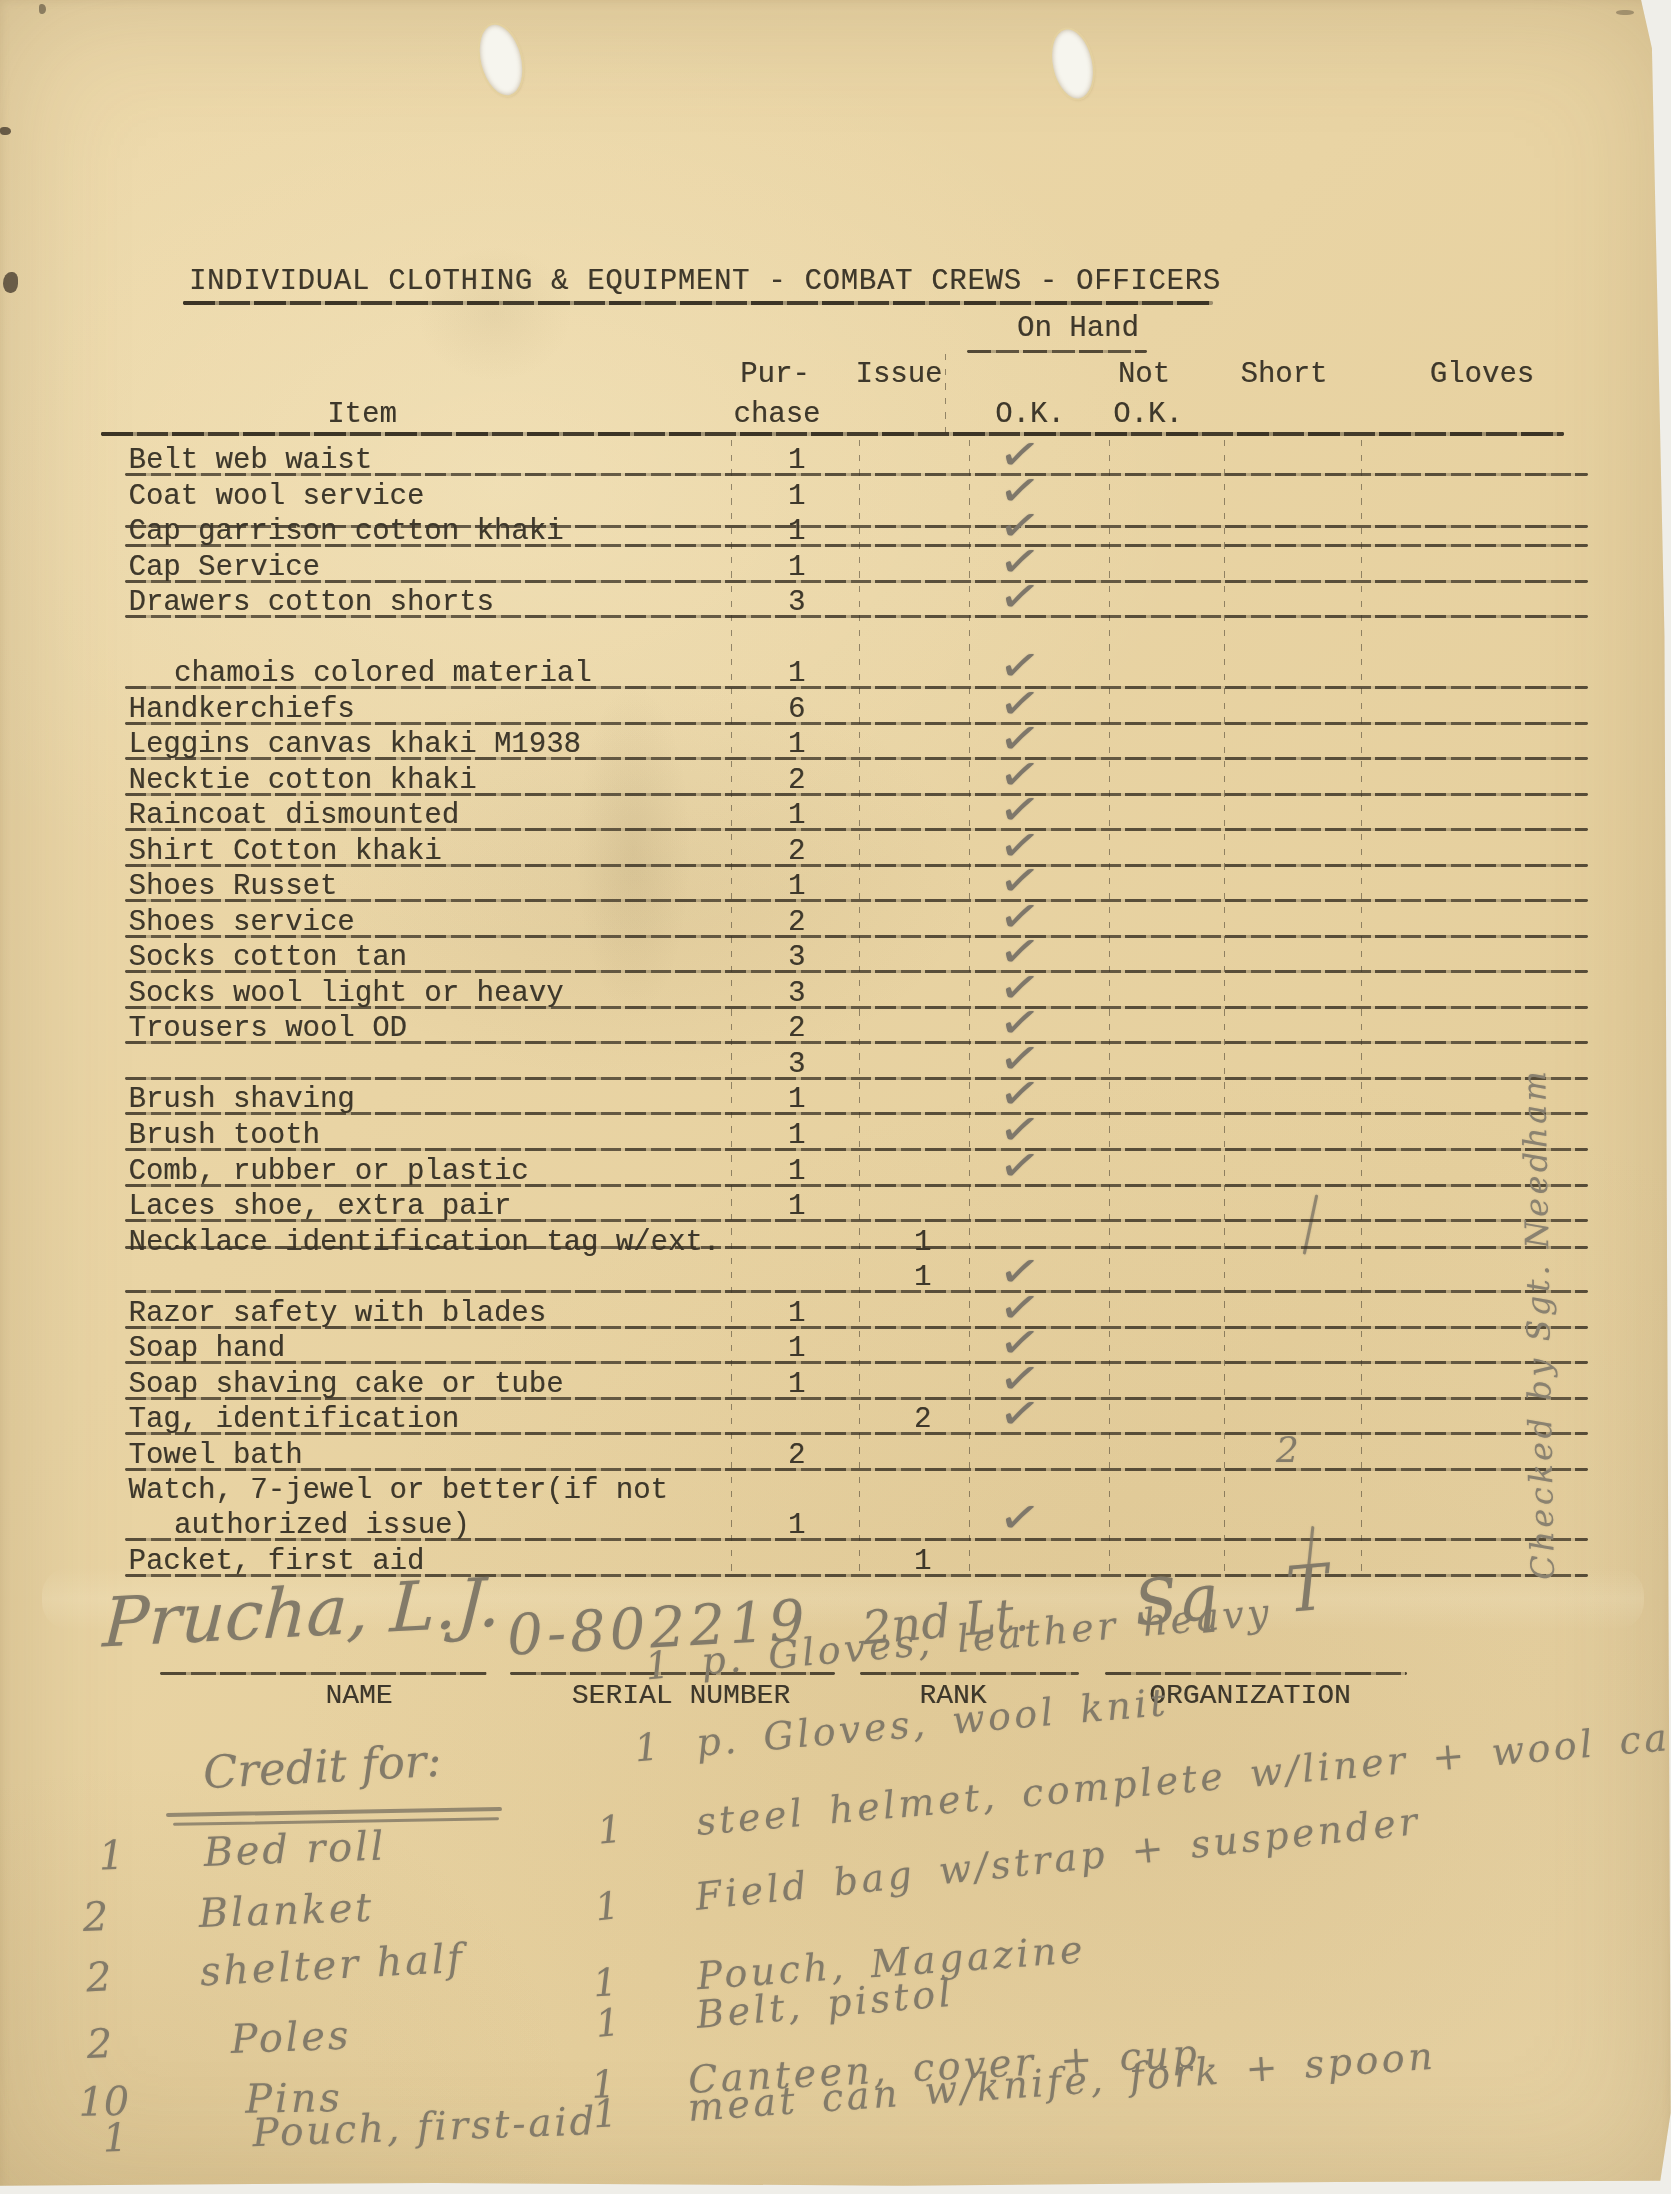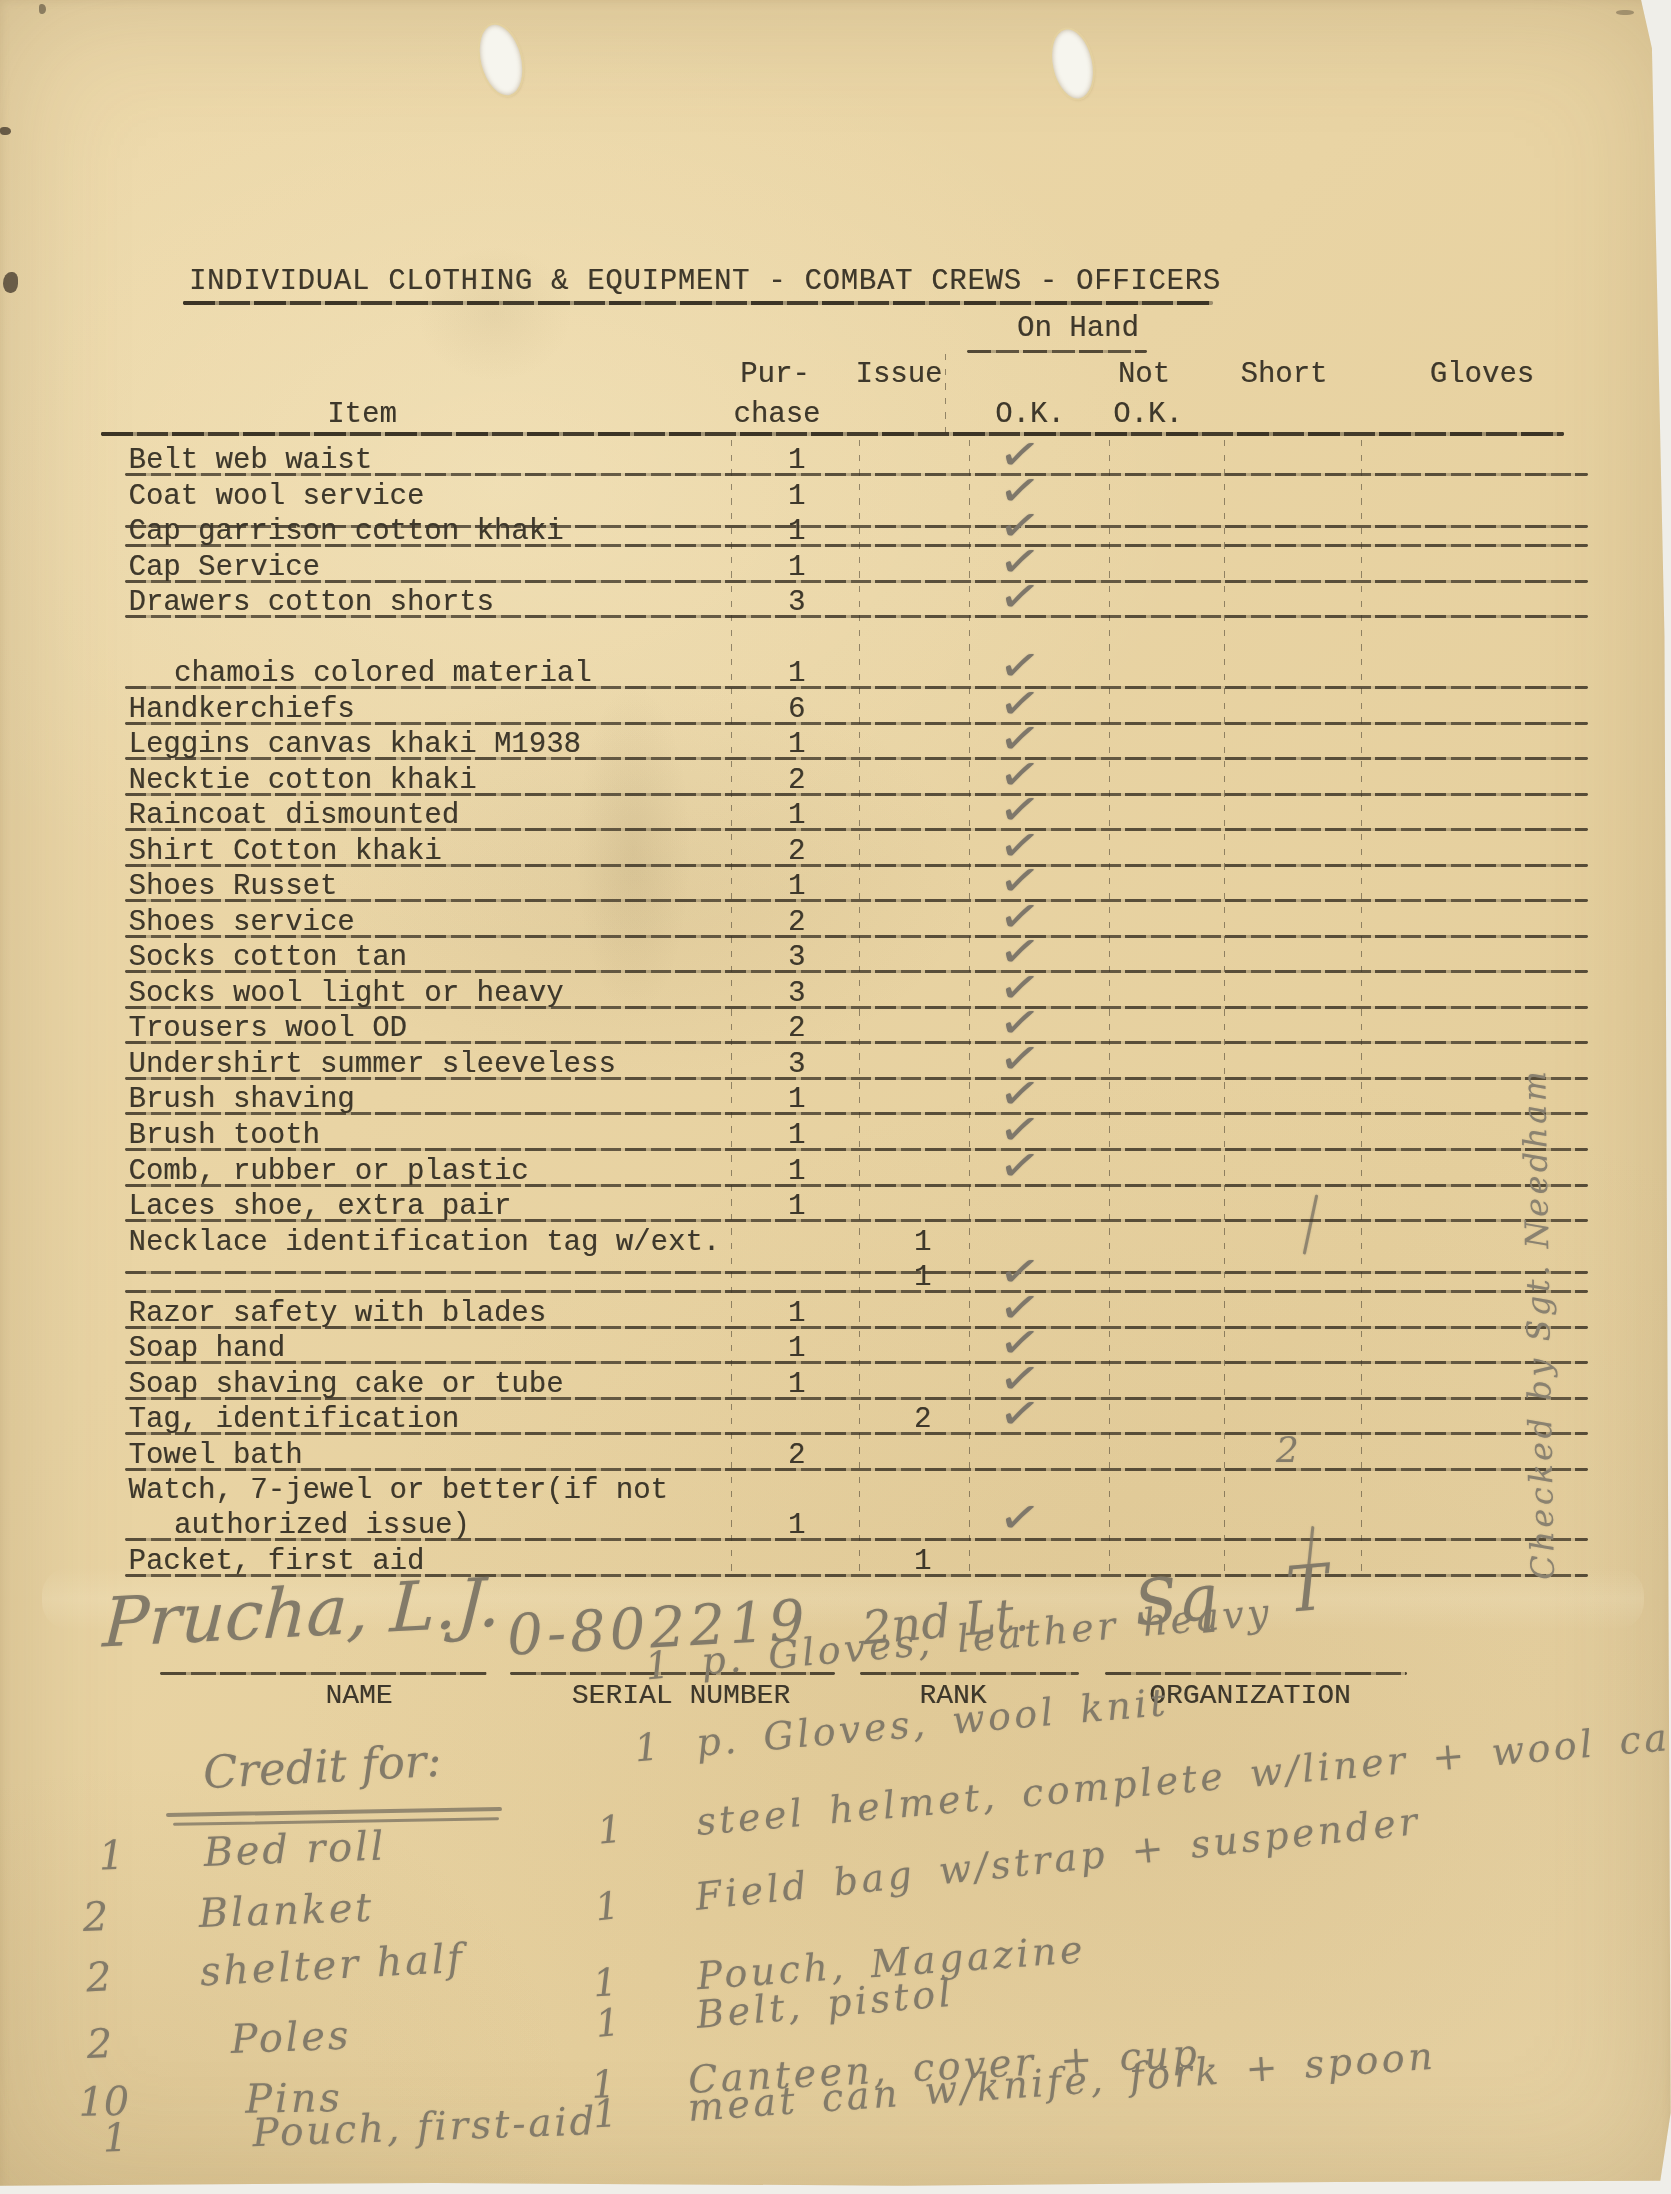--- a/index.html
+++ b/index.html
@@ -205,21 +205,20 @@
       <div class="check">✓</div>
       <div class="rule"></div>
     </div>
     <div class="trow" style="top: 568px; height: 36px;">
       <div class="titem typed">Trousers wool OD</div>
       <div class="val val-p typed">2</div>
       <div class="check">✓</div>
       <div class="rule"></div>
     </div>
     <div class="trow" style="top: 604px; height: 36px;">
-      <div class="titem typed">Undershirt summer sleeveless</div>
       <div class="val val-p typed">3</div>
       <div class="check">✓</div>
       <div class="rule"></div>
     </div>
     <div class="trow" style="top: 639px; height: 36px;">
       <div class="titem typed">Brush shaving</div>
       <div class="val val-p typed">1</div>
       <div class="check">✓</div>
       <div class="rule"></div>
     </div>
@@ -234,21 +233,21 @@
       <div class="val val-p typed">1</div>
       <div class="check">✓</div>
       <div class="rule"></div>
     </div>
     <div class="trow" style="top: 746px; height: 36px;">
       <div class="titem typed">Laces shoe, extra pair</div>
       <div class="val val-p typed">1</div>
       <div class="slash" style="top: 8.4px; height: 61px; transform: rotate(12deg);"></div>
       <div class="rule"></div>
     </div>
-    <div class="trow" style="top: 782px; height: 52px; text-align: right;">
+    <div class="trow" style="top: 782px; height: 27px; text-align: right;">
       <div class="titem typed">Necklace identification tag w/ext.</div>
       <div class="val val-i typed">1</div>
       <div class="rule"></div>
     </div>
     <div class="trow" style="top: 817px; height: 36px;">
       <div class="val val-i typed">1</div>
       <div class="check">✓</div>
       <div class="rule"></div>
     </div>
     <div class="trow" style="top: 853px; height: 36px;">

